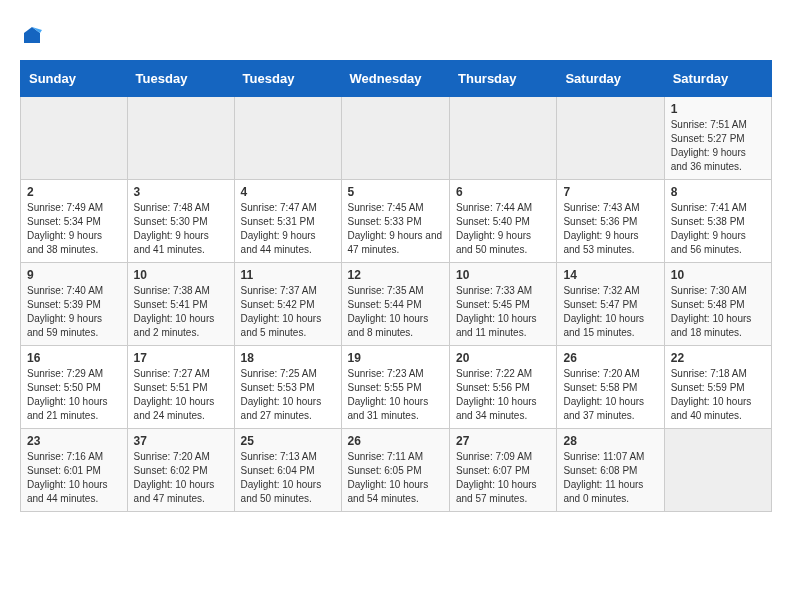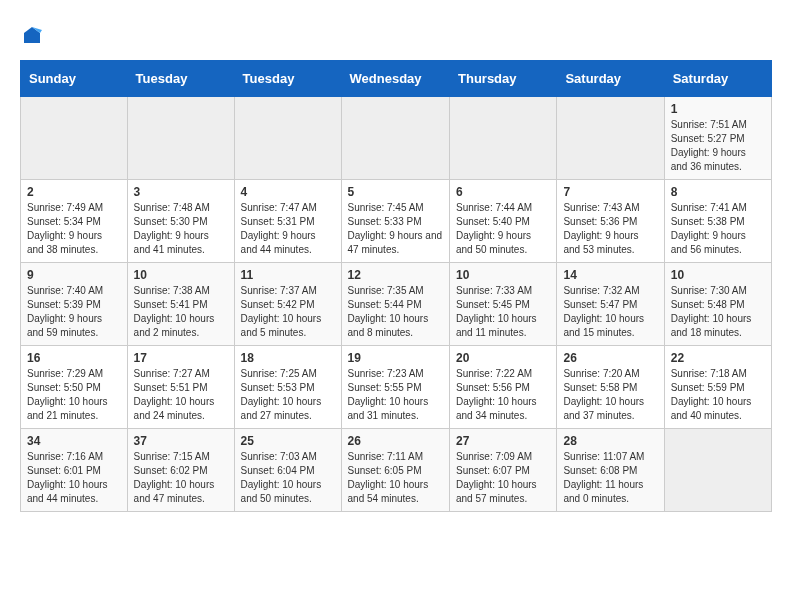--- a/index.html
+++ b/index.html
@@ -267,34 +267,34 @@
         </td>
         <td>
           <span class="day-num">22</span>
           <div class="day-info">Sunrise: 7:18 AM
 Sunset: 5:59 PM
 Daylight: 10 hours and 40 minutes.</div>
         </td>
       </tr>
       <tr>
         <td>
-          <span class="day-num">34</span>
+          <span class="day-num">23</span>
           <div class="day-info">Sunrise: 7:16 AM
 Sunset: 6:01 PM
 Daylight: 10 hours and 44 minutes.</div>
         </td>
         <td>
           <span class="day-num">37</span>
-          <div class="day-info">Sunrise: 7:15 AM
+          <div class="day-info">Sunrise: 7:20 AM
 Sunset: 6:02 PM
 Daylight: 10 hours and 47 minutes.</div>
         </td>
         <td>
           <span class="day-num">25</span>
-          <div class="day-info">Sunrise: 7:03 AM
+          <div class="day-info">Sunrise: 7:13 AM
 Sunset: 6:04 PM
 Daylight: 10 hours and 50 minutes.</div>
         </td>
         <td>
           <span class="day-num">26</span>
           <div class="day-info">Sunrise: 7:11 AM
 Sunset: 6:05 PM
 Daylight: 10 hours and 54 minutes.</div>
         </td>
         <td>

